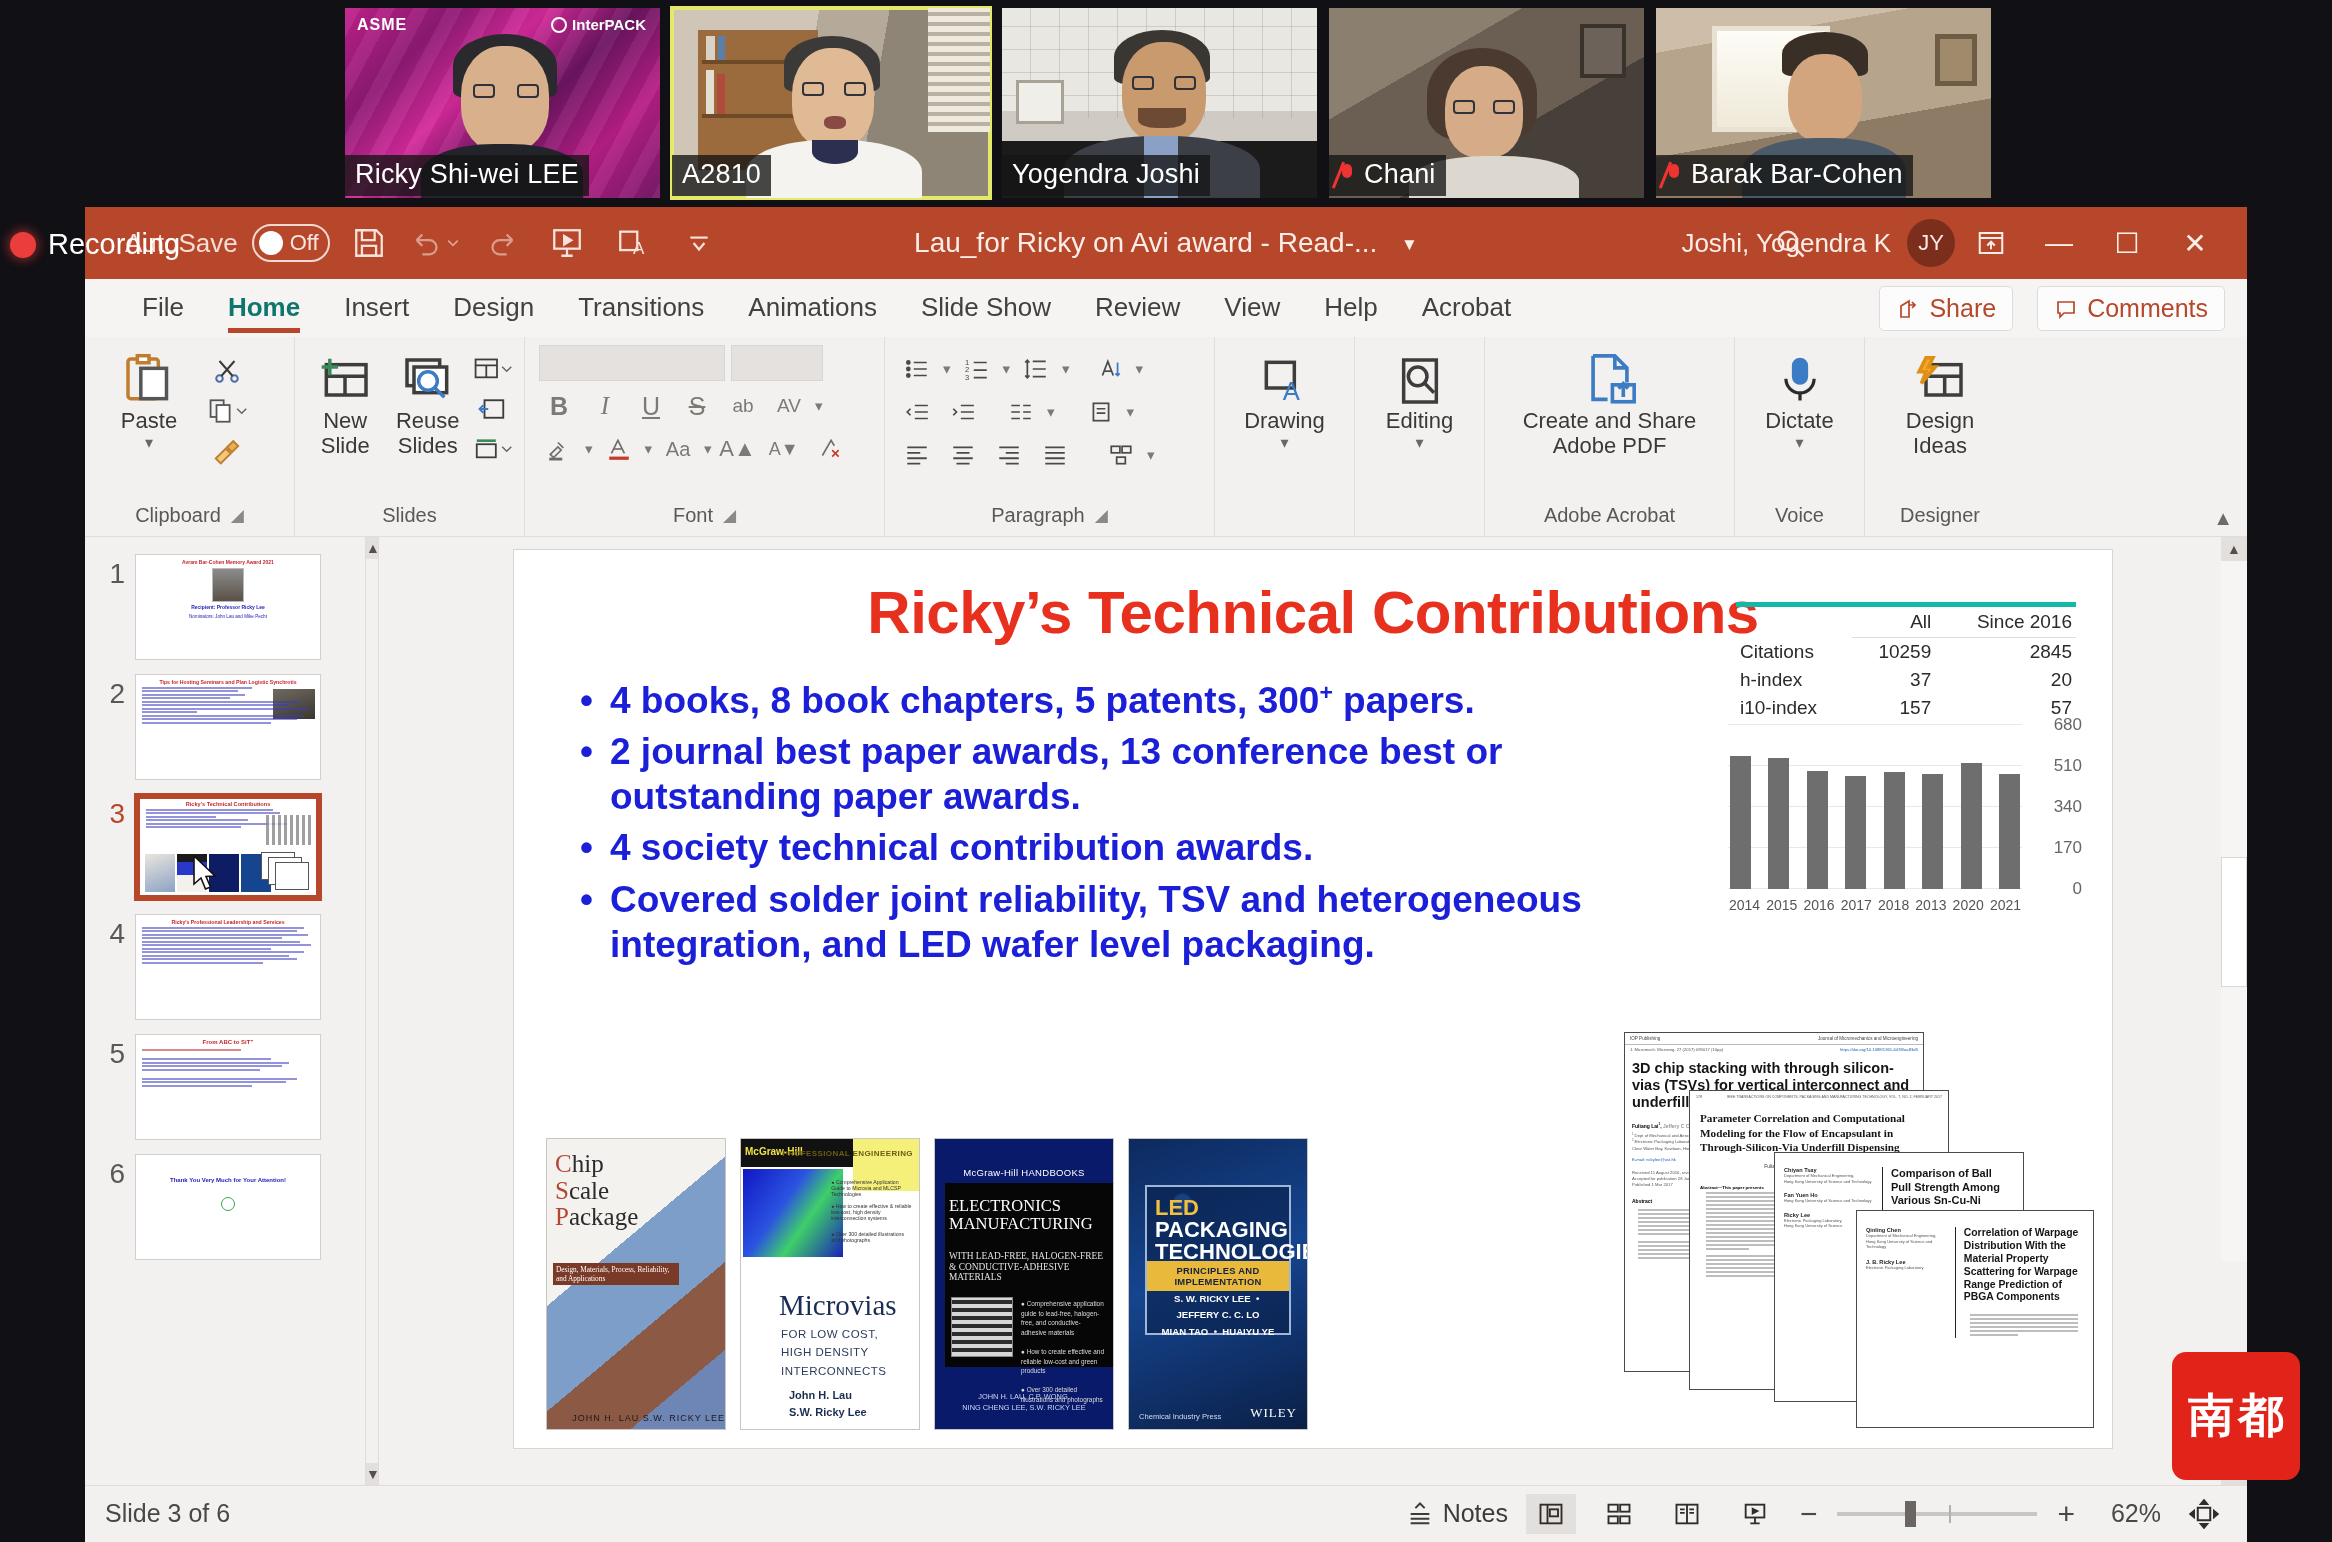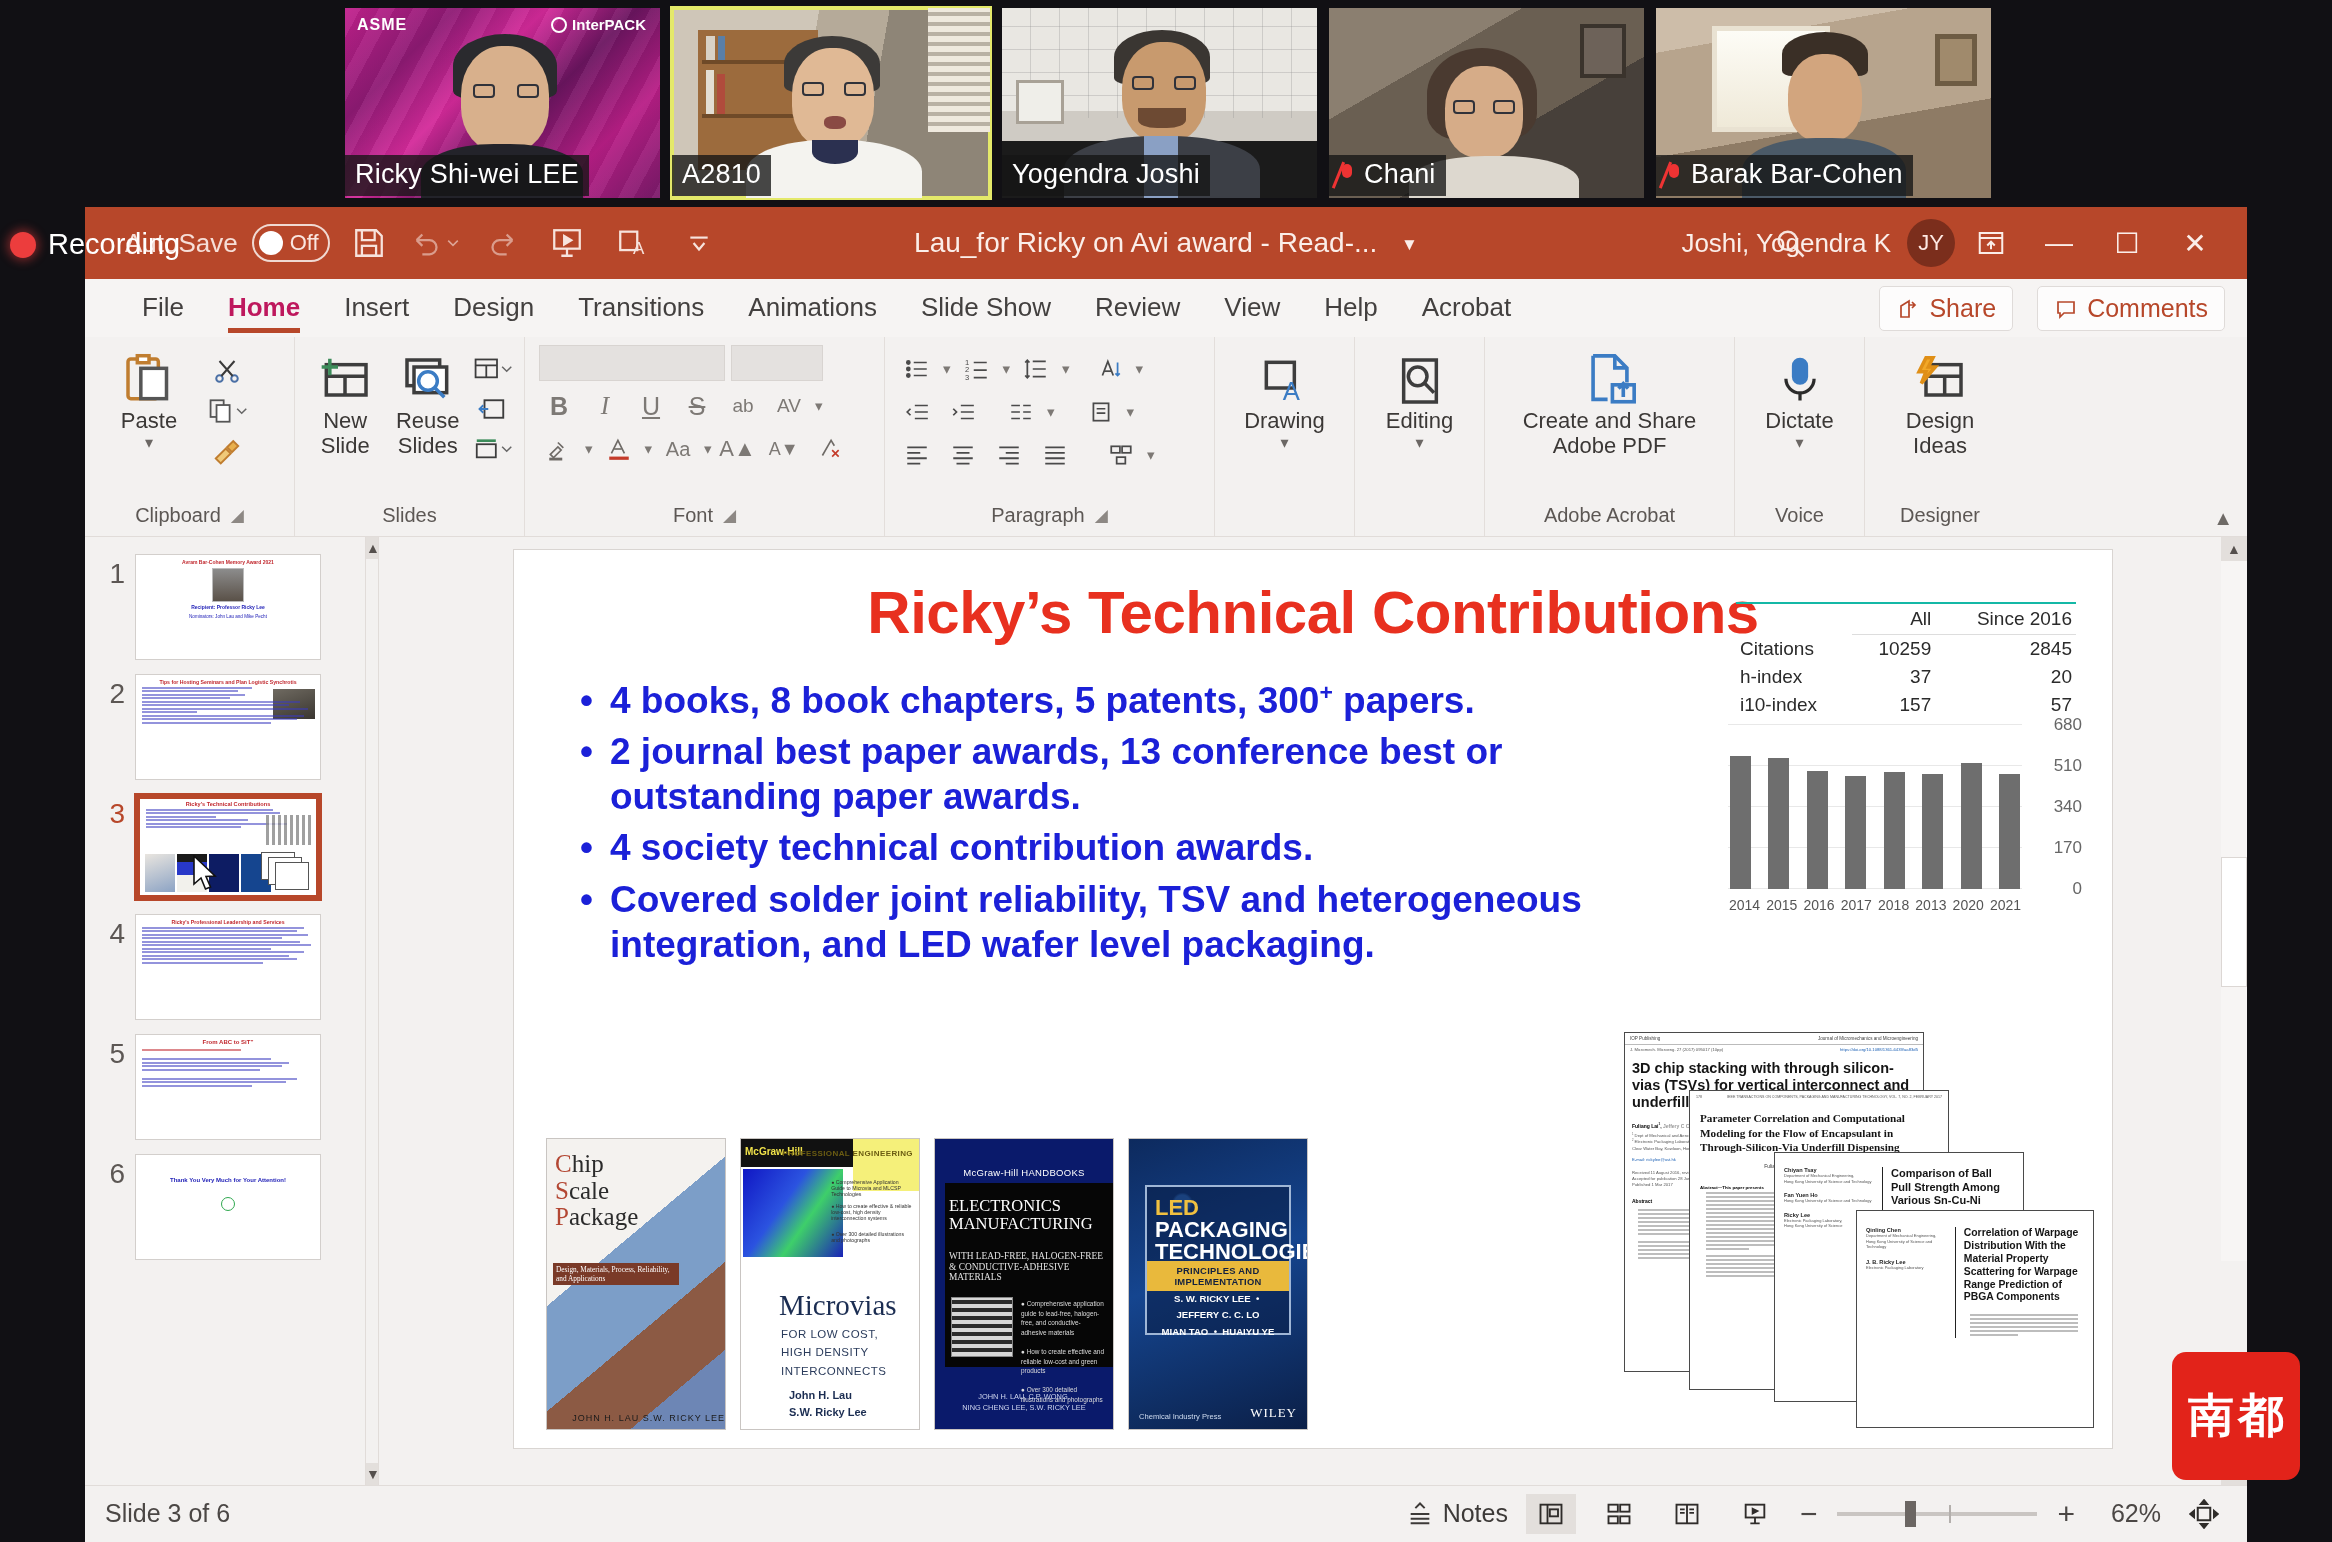--- a/index.html
+++ b/index.html
@@ -53,21 +53,21 @@
   .winbtn { width: 64px; height: 60px; display: flex; align-items: center; justify-content: center; color: #fbeee9; font-size: 28px; }
 
   
   .recbadge { position: absolute; left: 0px; top: 222px; display: flex; align-items: center; gap: 12px; z-index: 40; padding: 6px 14px 6px 10px; }
   .recdot { width: 26px; height: 26px; border-radius: 50%; background: #ec3d3d; box-shadow: 0 0 10px 3px rgba(236,61,61,.45); }
   .rectext { color: #fff; font-size: 29px; }
 
   
   .tabbar { height: 58px; background: #f6f4f3; display: flex; align-items: flex-end; padding-left: 35px; position: relative; }
   .tab { font-size: 26px; color: #43403f; padding: 6px 22px 14px 22px; position: relative; }
-  .tab.active { color: #be185d; font-weight: bold; }
+  .tab.active { color: #0f766e; font-weight: bold; }
   .tab.active::after { content:""; position:absolute; left:22px; right:22px; bottom:4px; height:5px; background:#b7472a; }
   .tabbar-right { position: absolute; right: 22px; bottom: 6px; display: flex; gap: 24px; }
   .pillbtn { border: 1px solid #dfdbd9; background: #fdfcfc; border-radius: 5px; padding: 7px 16px; font-size: 25px; color: #b7472a; display: flex; align-items: center; gap: 9px; }
 
   
   .ribbon { height: 200px; background: #f3f1f0; display: flex; position: relative; border-bottom: 1px solid #e1dcd9; }
   .rgroup { position: relative; display: flex; flex-direction: column; justify-content: space-between; padding: 8px 12px 4px 12px; border-right: 1px solid #e3dedb; }
   .rgroup .glabel { font-size: 20px; color: #5c5754; padding-bottom: 5px; display:flex; align-items:center; justify-content:center; gap:10px;}
   .gcontent { display: flex; align-items: flex-start; gap: 6px; padding-top: 4px; }
   .bigbtn { display: flex; flex-direction: column; align-items: center; width: 104px; font-size: 22px; color: #3b3836; line-height: 1.12; text-align: center; }
@@ -105,21 +105,21 @@
   .bullets li::before { content: "•"; position: absolute; left: 4px; }
   sup { font-size: .62em; vertical-align: super; }
 
   
   .metrics { position: absolute; right: 36px; top: 52px; width: 340px; font-size: 19px; color: #2b2b2b; font-family: "Liberation Sans", sans-serif; }
   .metrics table { width: 100%; border-collapse: collapse; }
   .metrics th { font-weight: normal; text-align: right; padding: 4px 4px; border-bottom: 1px solid #dddddd; font-size: 19px; }
   .metrics th:first-child { border-bottom: none; }
   .metrics td { text-align: right; padding: 3px 4px; }
   .metrics td:first-child { text-align: left; }
-  .metrics tr:first-child th { border-top: 2px solid #14b8a6; }
+  .metrics tr:first-child th { border-top: 5px solid #14b8a6; }
 
   
   .chart { position: absolute; right: 30px; top: 175px; width: 360px; height: 188px; }
   .chart .plot { position: absolute; left: 6px; top: 0; right: 60px; bottom: 24px; }
   .bars { position: absolute; left: 0; right: 0; bottom: 0; top: 0; display: flex; align-items: flex-end; justify-content: space-between; padding: 0 2px; }
   .bar { width: 21px; background: #6e6e6e; }
   .gl { position: absolute; left: 0; right: 0; height: 1px; background: #e8e8e8; }
   .ylab { position: absolute; right: 0; font-size: 17px; color: #666; transform: translateY(-50%); }
   .xlabs { position: absolute; left: 6px; right: 60px; bottom: 0; display: flex; justify-content: space-between; padding: 0 0px; }
   .xlabs span { font-size: 14px; color: #555; width: 33px; text-align: center; }

